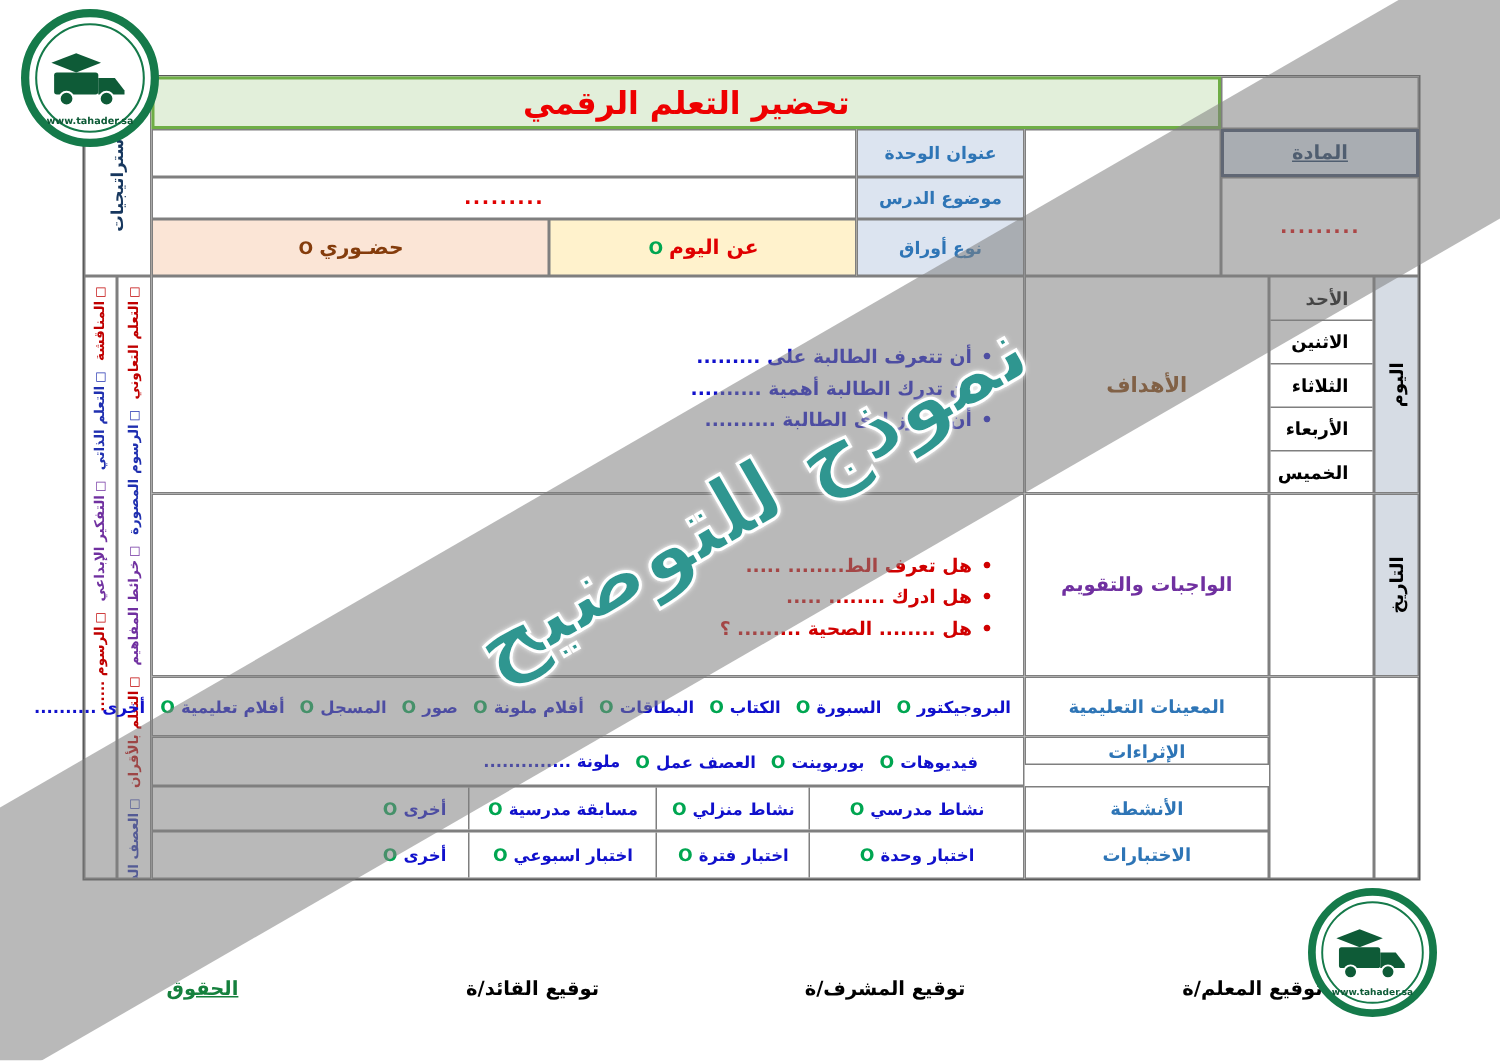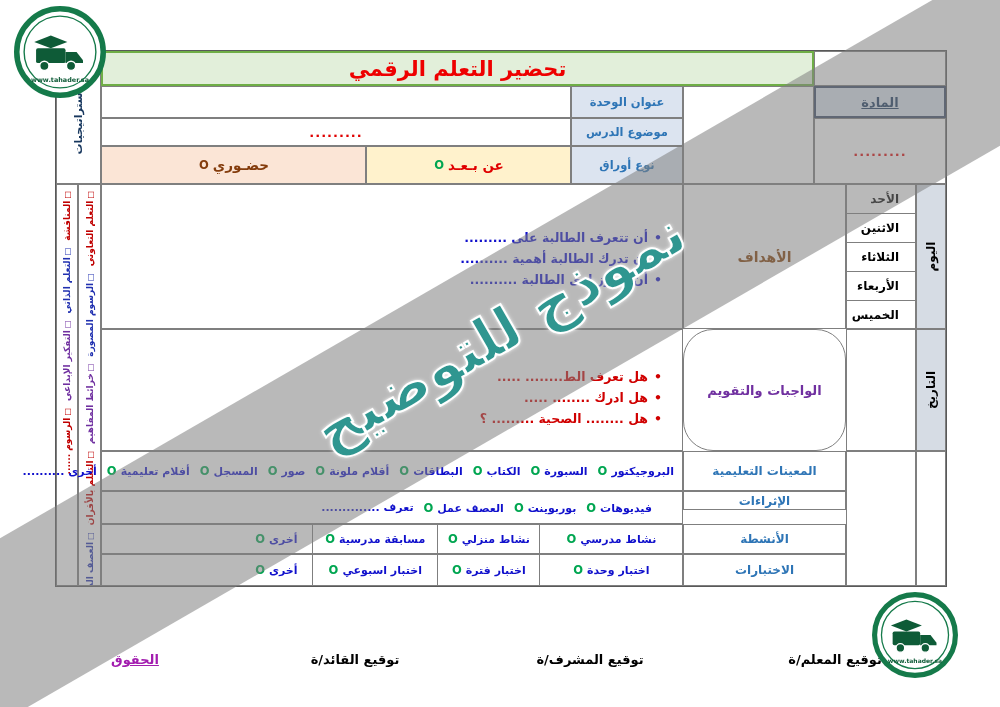--- a/index.html
+++ b/index.html
@@ -9,21 +9,21 @@
   .center{display:flex;align-items:center;justify-content:center;}
   .table{position:absolute;border:1.5px solid #595959;background:#fff;}
   .title-box{background:#E2EFDA;border:2px solid #6FAE46;color:#EE0000;font-weight:bold;font-size:21px;}
   .label-cell{background:#DCE4F0;color:#2E75B6;font-weight:bold;font-size:11.5px;}
   .subject-head{background:#DCE4F0;border:2px solid #3A4A66;color:#17375E;font-weight:bold;font-size:13px;text-decoration:underline;}
   .dots{color:#E00000;font-weight:bold;letter-spacing:1px;font-size:13px;}
   .remote-cell{background:#FFF2CC;color:#E00000;font-weight:bold;font-size:13.5px;}
   .inperson-cell{background:#FBE5D6;color:#843C0C;font-weight:bold;font-size:13.5px;}
   .sec-label{font-weight:bold;font-size:13px;background:#fff;}
   .c-brown{color:#833C00;font-size:14px;}
-  .c-purple{color:#7030A0;border-radius:30px;}
+  .c-purple{color:#7030A0;}
   .c-blue{color:#2E75B6;font-size:12px;}
   .day-cell{height:29px;line-height:28px;border-bottom:1px solid #7f7f7f;box-sizing:border-box;
             text-align:right;padding-right:16px;font-weight:bold;font-size:12px;color:#000;}
   .day-cell:last-child{border-bottom:none;padding-left:24px;}
   .vcell{position:absolute;box-sizing:border-box;border:1px solid #7f7f7f;transform:rotate(-90deg);
          transform-origin:0 0;display:flex;align-items:center;justify-content:center;font-weight:bold;background:#fff;}
   .vside{background:#D6DCE4;font-size:12px;color:#000;}
   .vhead{font-size:11px;color:#17375E;}
   .vline{position:absolute;box-sizing:border-box;border:1px solid #7f7f7f;transform:rotate(-90deg);
          transform-origin:0 0;display:flex;align-items:center;justify-content:flex-start;direction:rtl;
@@ -46,21 +46,21 @@
   .cells-row .opt-cell:nth-child(2){flex-grow:1.7;flex-basis:0;}
   .cells-row .opt-cell:nth-child(3){flex-grow:2.1;flex-basis:0;}
   .cells-row .opt-cell:nth-child(4){flex-grow:3.3;flex-basis:0;}
   .wm-band{position:absolute;left:-300px;top:262px;width:1600px;height:160px;background:rgba(128,128,128,0.55);
            transform:rotate(-30deg);z-index:40;}
   .wm-text{position:absolute;left:150px;top:272px;width:700px;height:120px;transform:rotate(-30deg);
            display:flex;align-items:center;justify-content:center;z-index:41;
            font-size:58px;font-weight:bold;color:#2F9690;-webkit-text-stroke:2px #ffffff;
            text-shadow:0 0 3px #fff,0 0 5px #fff;}
   .sig{position:absolute;font-weight:bold;font-size:13px;color:#000;text-align:center;z-index:30;}
-  .sig-rights{color:#a21caf;text-decoration:underline;}
+  .sig-rights{color:#15803d;text-decoration:underline;}
   .logo{position:absolute;z-index:50;}
   .logo-svg{width:100%;height:100%;}
 </style>
 </head>
 <body>
 
 <div class="page">
 
   <div class="table" style="left:55px;top:50px;width:890px;height:535px;">
 
@@ -88,21 +88,21 @@
 
     <div class="cell label-cell center" style="left:515px;top:35px;width:112px;height:32px;">عنوان الوحدة</div>
     <div class="cell" style="left:45px;top:35px;width:470px;height:32px;"></div>
     <div class="cell" style="left:627px;top:35px;width:131px;height:98px;"></div>
 
     <div class="cell label-cell center" style="left:515px;top:67px;width:112px;height:28px;">موضوع الدرس</div>
     <div class="cell center dots" style="left:45px;top:67px;width:470px;height:28px;">.........</div>
 
     <div class="cell label-cell center" style="left:515px;top:95px;width:112px;height:38px;">نوع أوراق</div>
     <div class="cell remote-cell center" style="left:310px;top:95px;width:205px;height:38px;">
-      <span>عن بـعـد</span>
+      <span>عن اليوم</span>
       <span class="o-mark">O</span>
     </div>
     <div class="cell inperson-cell center" style="left:45px;top:95px;width:265px;height:38px;">
       <span>حضـوري</span>
       <span class="o-mark" style="color:#843C0C;">O</span>
     </div>
 
     <div class="cell bullets bullets-blue" style="left:45px;top:133px;width:582px;height:145px;padding-top:42px;">
         <div class="bullet-line">
           <span class="bullet-dot">•</span>
@@ -157,21 +157,21 @@
         <span class="opt-other">أخرى ..........</span>
       </div>
     <div class="cell sec-label c-blue center" style="left:627px;top:400px;width:163px;height:40px;">المعينات التعليمية</div>
     <div class="cell" style="left:790px;top:400px;width:70px;height:135px;"></div>
     <div class="cell" style="left:860px;top:400px;width:30px;height:135px;"></div>
 
     <div class="cell opts-line" style="left:45px;top:440px;width:582px;height:33px;padding-right:30px;">
         <span class="opt"><span class="opt-text">فيديوهات</span><span class="o-mark">O</span></span>
         <span class="opt"><span class="opt-text">بوربوينت</span><span class="o-mark">O</span></span>
         <span class="opt"><span class="opt-text">العصف عمل</span><span class="o-mark">O</span></span>
-        <span class="opt-other">تعرف ..............</span>
+        <span class="opt-other">ملونة ..............</span>
       </div>
     <div class="cell sec-label c-blue center" style="left:627px;top:440px;width:163px;height:19px;">الإثراءات</div>
 
     <div class="cell cells-row" style="left:45px;top:473px;width:582px;height:30px;">
         <div class="opt-cell">
           <span class="opt-text">نشاط مدرسي</span>
           <span class="o-mark">O</span>
         </div>
         <div class="opt-cell">
           <span class="opt-text">نشاط منزلي</span>

